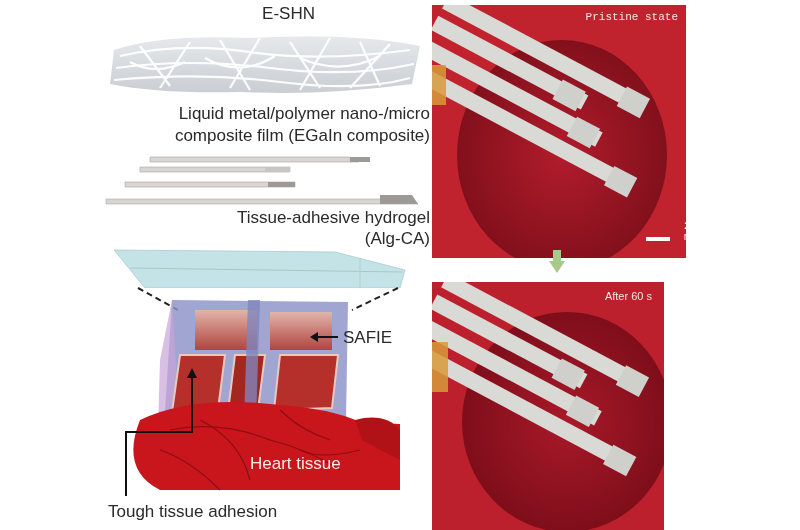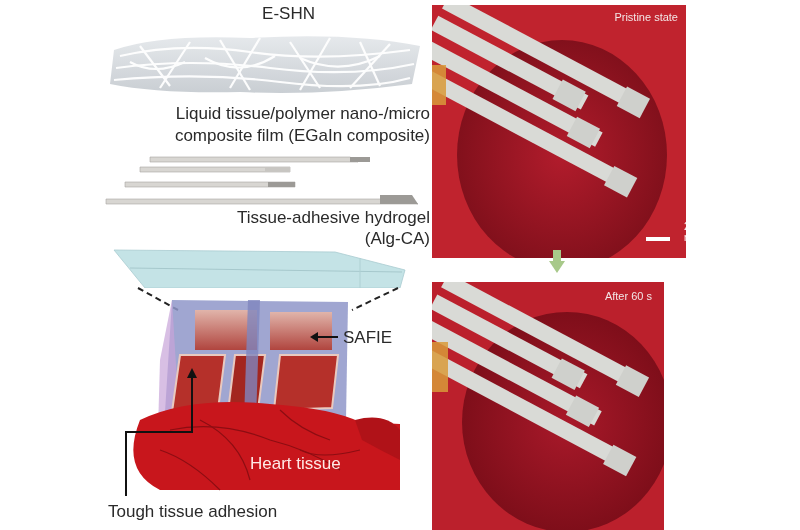--- a/index.html
+++ b/index.html
@@ -39,21 +39,21 @@
         <path d="M190,14 L220,60"></path>
         <path d="M230,10 L200,62"></path>
       <path d="M260,14 L280,58"></path>
         <path d="M290,16 L250,60"></path>
         <path d="M105,30 Q140,50 175,28"></path>
       <path d="M200,30 Q240,48 280,28"></path>
         <path d="M30,34 Q55,48 85,34"></path>
     </g>
   </svg>
 
-  <div class="label" style="left:100px; top:104px; width:330px;">Liquid tissue/polymer nano-/micro</div>
+  <div class="label" style="left:100px; top:104px; width:330px;">Liquid metal/polymer nano-/micro</div>
   <div class="label" style="left:100px; top:126px; width:330px;">composite film (EGaIn composite)</div>
 
   <svg class="abs" style="left:100px; top:155px;" width="330" height="55">
     <g fill="#d8d6d2" stroke="#a9a6a1" stroke-width="0.6">
       <polygon points="50,2 250,2 258,7 50,7"></polygon>
       <polygon points="40,12 190,12 190,17 40,17"></polygon>
       <polygon points="25,27 195,27 195,32 25,32"></polygon>
       <polygon points="6,44 300,44 318,49 6,49"></polygon>
     </g>
     <g fill="#9c9a96">
@@ -115,21 +115,21 @@
 
   <div class="label" style="left:250px; top:454px; font-size:17px; color:#ffe9e6; text-align:right;">Heart tissue</div>
 
   <svg class="abs" style="left:120px; top:368px;" width="80" height="130">
     <polyline points="6,128 6,64 72,64 72,8" stroke="#111" stroke-width="2" fill="none"></polyline>
     <polygon points="72,0 67,10 77,10" fill="#111"></polygon>
   </svg>
   <div class="label" style="left:108px; top:502px; font-size:17px; text-align:left;">Tough tissue adhesion</div>
 </div>
 
-<div class="photo" style="left:432px; top:5px; width:254px; height:253px; background:#a81a28;">
+<div class="photo" style="left:432px; top:5px; width:254px; height:253px; background:#a81a28;font-family:Liberation Mono, monospace;">
   <svg width="254" height="253" class="abs" style="left:0;top:0;">
     <defs>
       <radialGradient id="heart1" cx="0.5" cy="0.5" r="0.55">
         <stop offset="0" stop-color="#b21c2c"></stop>
         <stop offset="1" stop-color="#7d0f1a"></stop>
       </radialGradient>
     </defs>
     <rect width="254" height="253" fill="#c0232e"></rect>
     <ellipse cx="130" cy="150" rx="105" ry="115" fill="url(#heart1)"></ellipse>
     <g transform="rotate(28 60 80)">

